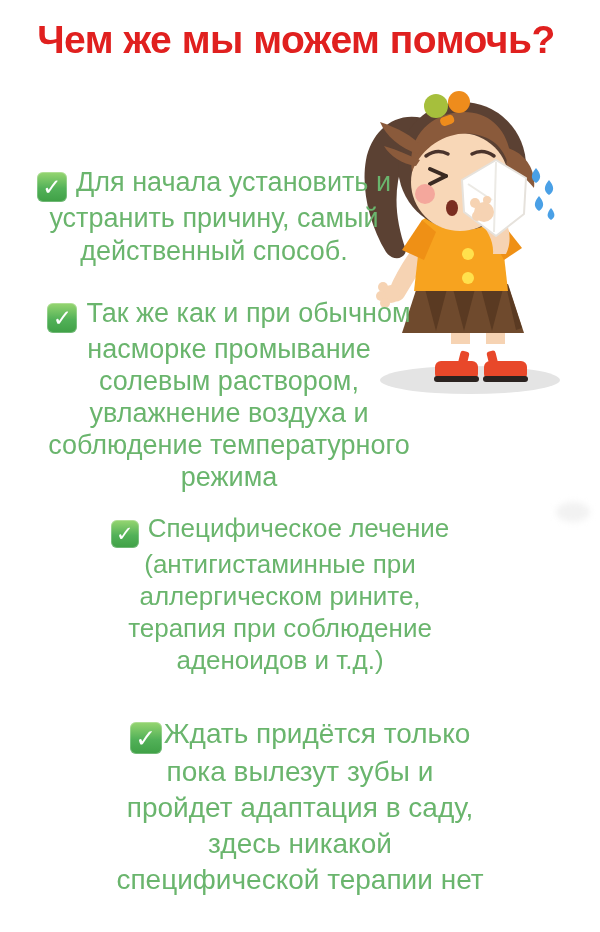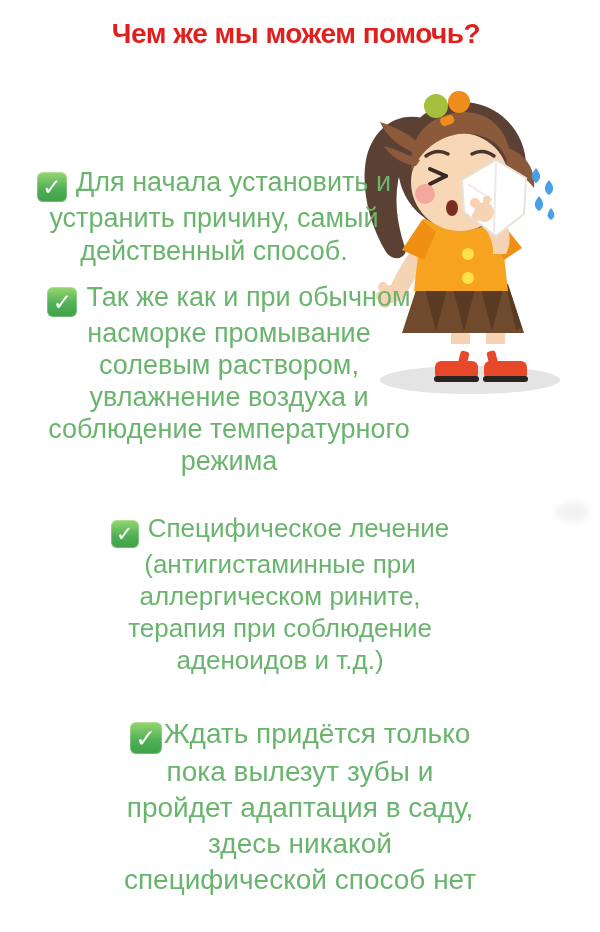--- a/index.html
+++ b/index.html
@@ -6,21 +6,21 @@
   body{
     width:600px;height:932px;
     background:#ffffff;
     position:relative;
     overflow:hidden;
     font-family:"Liberation Sans","DejaVu Sans",sans-serif;
   }
   .title{
     position:absolute;top:18px;left:0;width:592px;
     text-align:center;
-    font-size:28px;font-weight:bold;
+    font-size:39px;font-weight:bold;
     color:#e0201f;
     white-space:nowrap;
     letter-spacing:-0.5px;
     z-index:3;
   }
   .item{
     position:absolute;
     text-align:center;
     font-weight:normal;
     color:#6ab56d;
@@ -33,21 +33,21 @@
     border-radius:6px;
     background:linear-gradient(180deg,#97d671 0%,#52b158 55%,#3fa046 100%);
     box-shadow:inset 0 0 0 1px rgba(255,255,255,.25);
     color:#ffffff;
     font-size:23px;line-height:30px;
     text-align:center;
     vertical-align:-4px;
     margin-right:9px;
   }
   .b1{left:8px;top:166px;width:412px;font-size:27px;line-height:33px;}
-  .b2{left:0px;top:281px;width:458px;font-size:27px;line-height:32px;}
+  .b2{left:0px;top:297px;width:458px;font-size:27px;line-height:32px;}
   .b3{left:62px;top:512px;width:436px;font-size:26px;line-height:32px;}
   .b3 .check{width:28px;height:28px;line-height:28px;font-size:21px;}
   .b4{left:68px;top:716px;width:464px;font-size:28px;line-height:36px;}
   .b4 .check{margin-right:2px;width:32px;height:32px;line-height:32px;font-size:25px;}
   .girl{
     position:absolute;left:356px;top:90px;width:244px;height:312px;
     z-index:1;
   }
   .girl svg{width:100%;height:100%;display:block;}
   .smudge{
@@ -75,21 +75,21 @@
 <div class="item b3"><span class="check">✓</span><span class="item-text">Специфическое лечение
 (антигистаминные при
 аллергическом рините,
 терапия при соблюдение
 аденоидов и т.д.)</span></div>
 
 <div class="item b4"><span class="check">✓</span><span class="item-text">Ждать придётся только
 пока вылезут зубы и
 пройдет адаптация в саду,
 здесь никакой
-специфической способ нет</span></div>
+специфической терапии нет</span></div>
 
 <div class="smudge"></div>
 
 <div class="girl">
 <svg viewBox="0 0 244 312" xmlns="http://www.w3.org/2000/svg">
 
   <ellipse cx="114" cy="290" rx="90" ry="14" fill="#e4e4e4"></ellipse>
 
   <g>
     <path d="M78,32 C44,16 16,38 10,70 C5,98 13,134 30,162 C36,171 49,170 50,160 C39,130 37,100 47,72 C54,54 64,42 80,40 Z" fill="#5b4133"></path>

